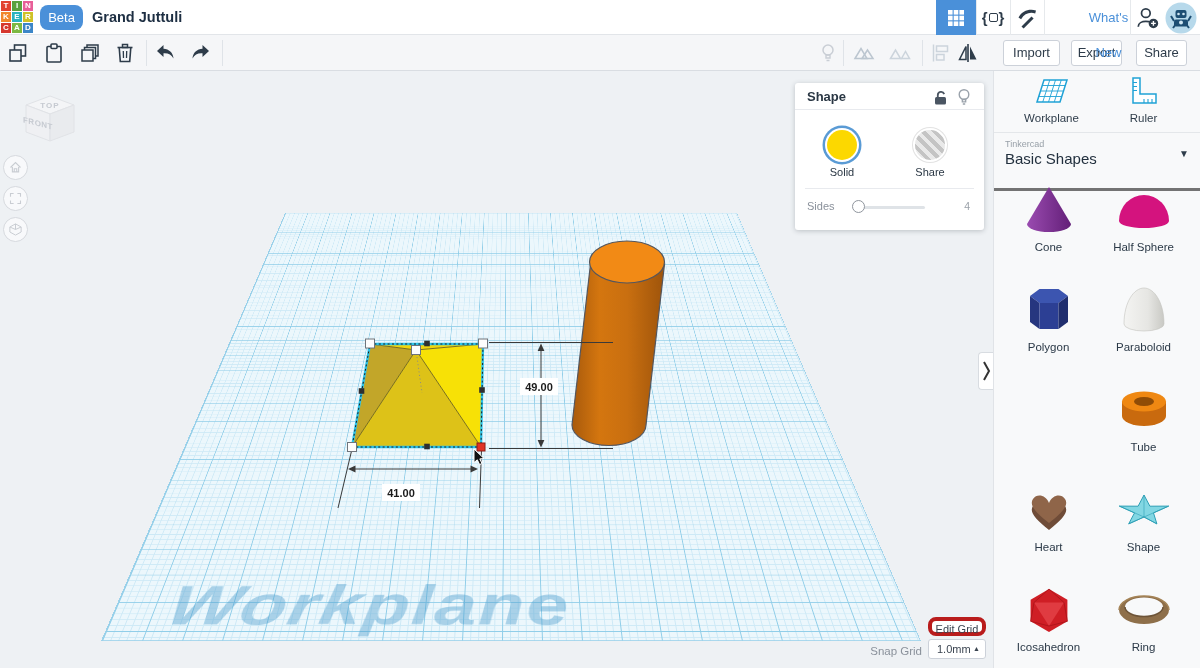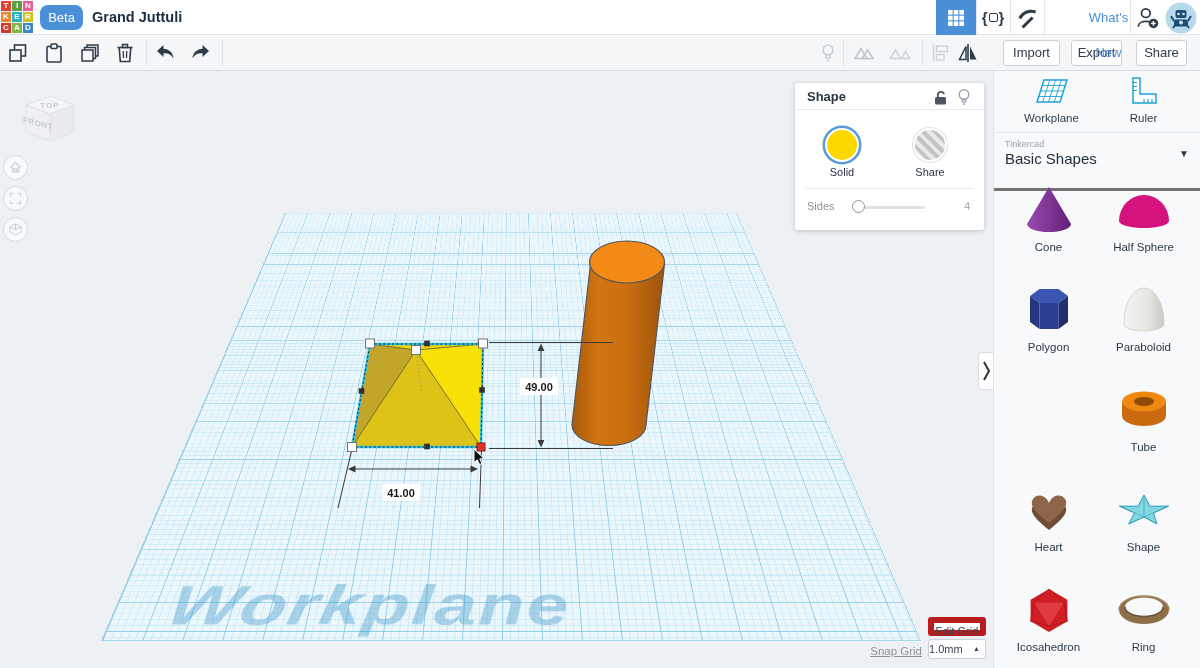--- a/index.html
+++ b/index.html
@@ -55,27 +55,27 @@
     font-style:italic; letter-spacing:2px; color:rgba(77,157,204,0.42); }
   #sceneSvg { position:absolute; left:0; top:0; z-index:5; }
   .viewcube { position:absolute; left:18px; top:18px; z-index:6; }
   .navbtn { position:absolute; left:3px; width:25px; height:25px; border:1px solid #d5d8dd;
     border-radius:50%; background:rgba(255,255,255,.6); display:flex; align-items:center;
     justify-content:center; z-index:6; }
   .collapse-tab { position:absolute; left:978px; top:281px; width:15px; height:38px;
     background:#fff; border:1px solid #d8dce1; border-right:none; border-radius:4px 0 0 4px;
     z-index:6; display:flex; align-items:center; justify-content:center; }
   .editgrid-btn { position:absolute; left:928px; top:546px; width:58px; height:19px;
-    background:#fff; border:6px solid #b91c1c; border-radius:3px; font-size:11px;
+    background:#fff; border:4px solid #b91c1c; border-radius:8px; font-size:11px;
     color:#3a4450; text-align:center; line-height:17px; z-index:6; }
   .snapgrid-label { position:absolute; left:848px; top:570px; width:74px; text-align:right;
-    font-size:11.5px; color:#8a919b; line-height:20px; z-index:6;text-decoration:underline; }
+    font-size:11.5px; color:#8a919b; line-height:20px; z-index:6; }
   .snapgrid-dd { position:absolute; left:928px; top:568px; width:58px; height:20px;
     background:#fff; border:1px solid #ccd1d9; border-radius:3px; font-size:11px;
-    color:#3a4450; line-height:18px; padding-left:0; z-index:6; }
+    color:#3a4450; line-height:18px; padding-left:8px; z-index:6; }
   .snapgrid-dd .arrow { position:absolute; right:5px; top:0; font-size:7px; line-height:18px; color:#3a4450; }
 
   
   #shape-panel { position:absolute; left:795px; top:83px; width:189px; height:147px;
     background:#fff; border-radius:3px; box-shadow:0 1px 5px rgba(40,50,60,.25); z-index:30; }
   .sp-header { position:relative; height:27px; border-bottom:1px solid #e8eaee; }
   .sp-title { position:absolute; left:12px; top:0; line-height:27px; font-size:13px;
     font-weight:bold; color:#2a3744; }
   .sp-circle { position:absolute; top:47px; width:30px; height:30px; border-radius:50%; }
   .solid-circle { left:32px; background:#fcd800; box-shadow:0 0 0 2px #fff, 0 0 0 4.5px #5a9bd5; }

